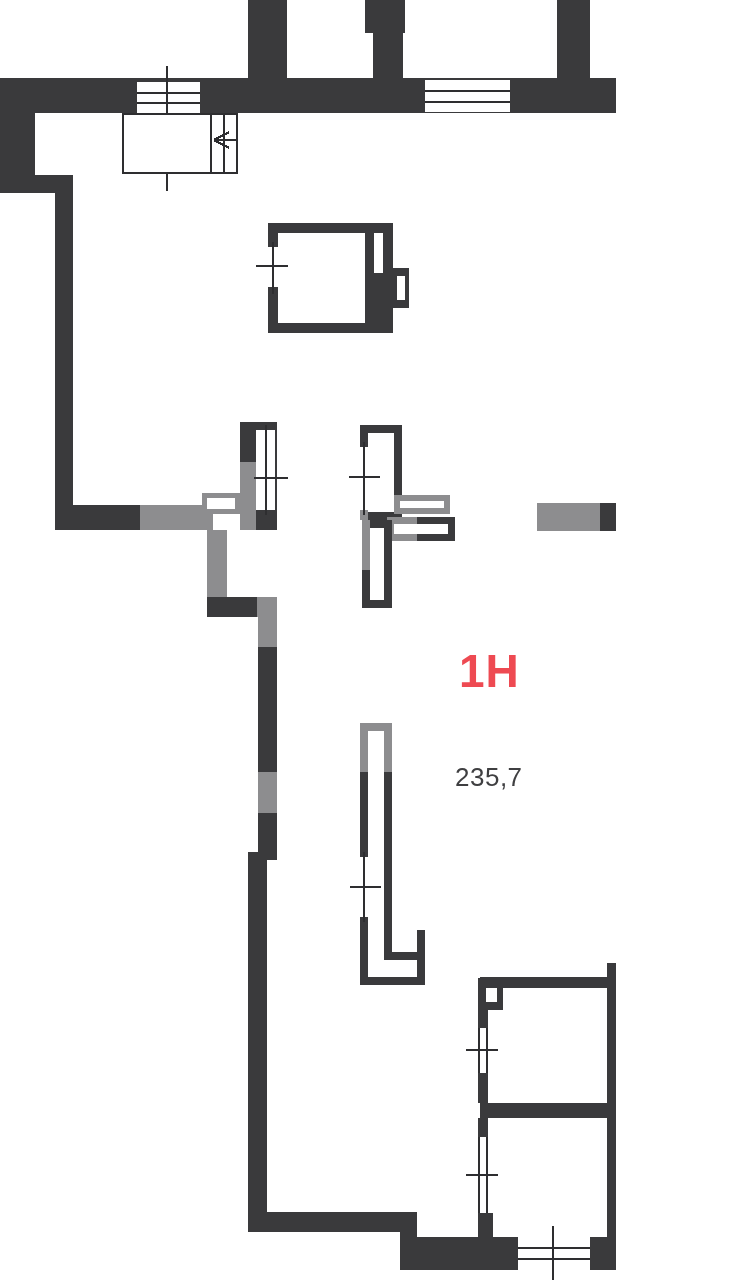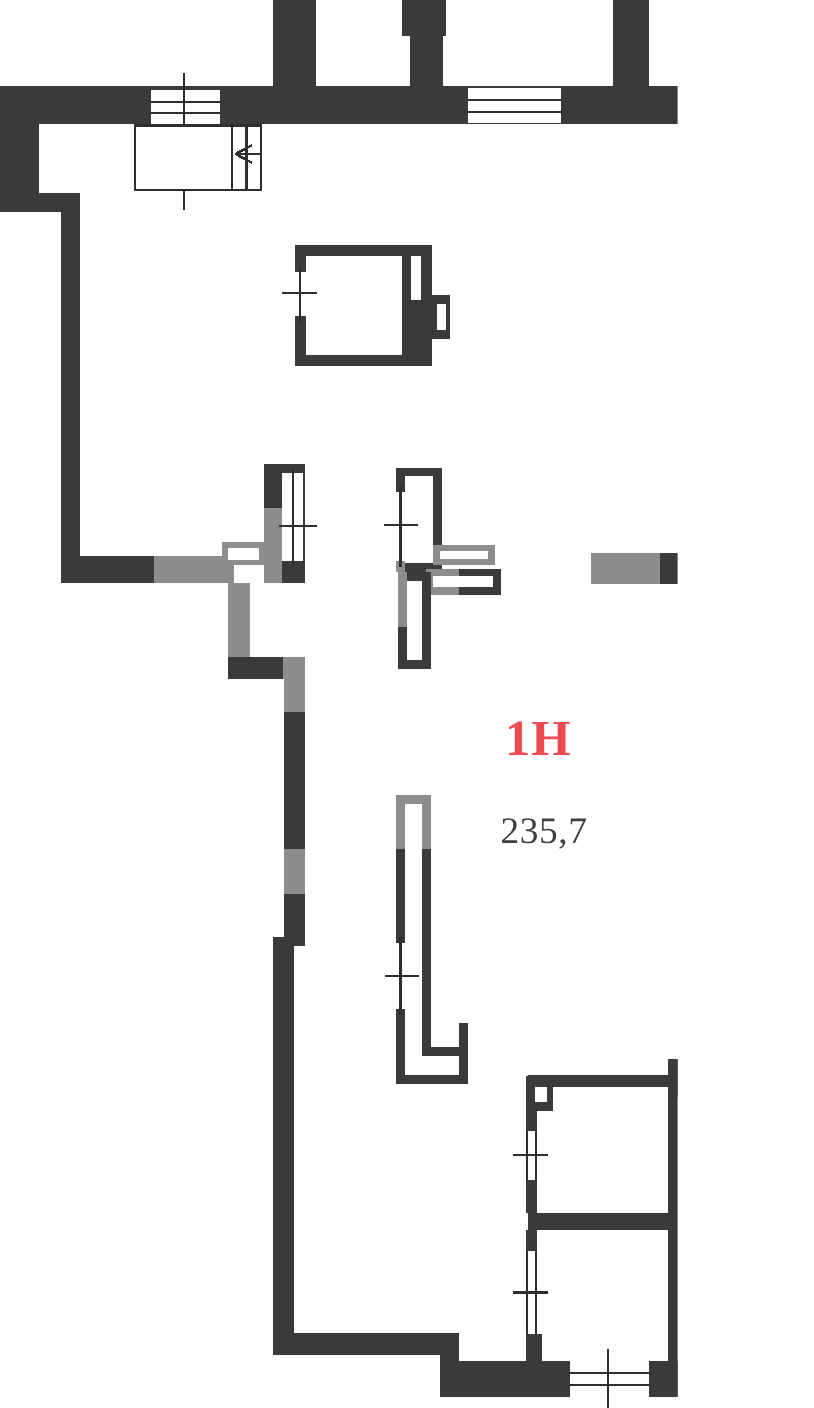--- a/index.html
+++ b/index.html
@@ -1,31 +1,31 @@
 <!DOCTYPE html>
 <html style="--wall: #3a3a3c; --wall-light: #8d8d8f; --line: #2e2e30; --accent: #ee4a52; --area-text: #3f3f41; --background: #ffffff;"><head>
 <meta charset="utf-8">
 <style>
   :root{
     --wall:#3a3a3c; --wall-light:#8d8d8f; --line:#2e2e30;
     --accent:#ee4a52; --area-text:#3f3f41; --background:#ffffff;
   }
   html,body{margin:0;padding:0;background:var(--background);}
   #stage{position:relative;width:616px;height:1280px;background:var(--background);overflow:hidden;
-         font-family:Liberation Serif, serif;}
+         font-family:Liberation Sans, sans-serif;}
   #plan-svg{position:absolute;left:0;top:0;}
   .wall{fill:var(--wall);}
   .gwall{fill:var(--wall-light);}
   .w{fill:#ffffff;}
   .ln{fill:var(--line);}
   .stroke{fill:#ffffff;stroke:var(--line);stroke-width:2;}
   .arrow{fill:none;stroke:var(--line);stroke-width:2.2;}
   .unit-label{position:absolute;left:459px;top:648px;font-size:46px;font-weight:bold;
               letter-spacing:1px;color:var(--accent);line-height:1;}
-  .area-label{position:absolute;left:455px;top:739px;font-size:34px;font-weight:400;
+  .area-label{position:absolute;left:455px;top:764px;font-size:26px;font-weight:400;
               color:var(--area-text);line-height:1;letter-spacing:0.5px;}
 </style>
 </head>
 <body>
 
 <div id="stage">
 
 <svg id="plan-svg" width="740" height="1280" viewBox="0 0 740 1280" shape-rendering="crispEdges">
 
   <g>

